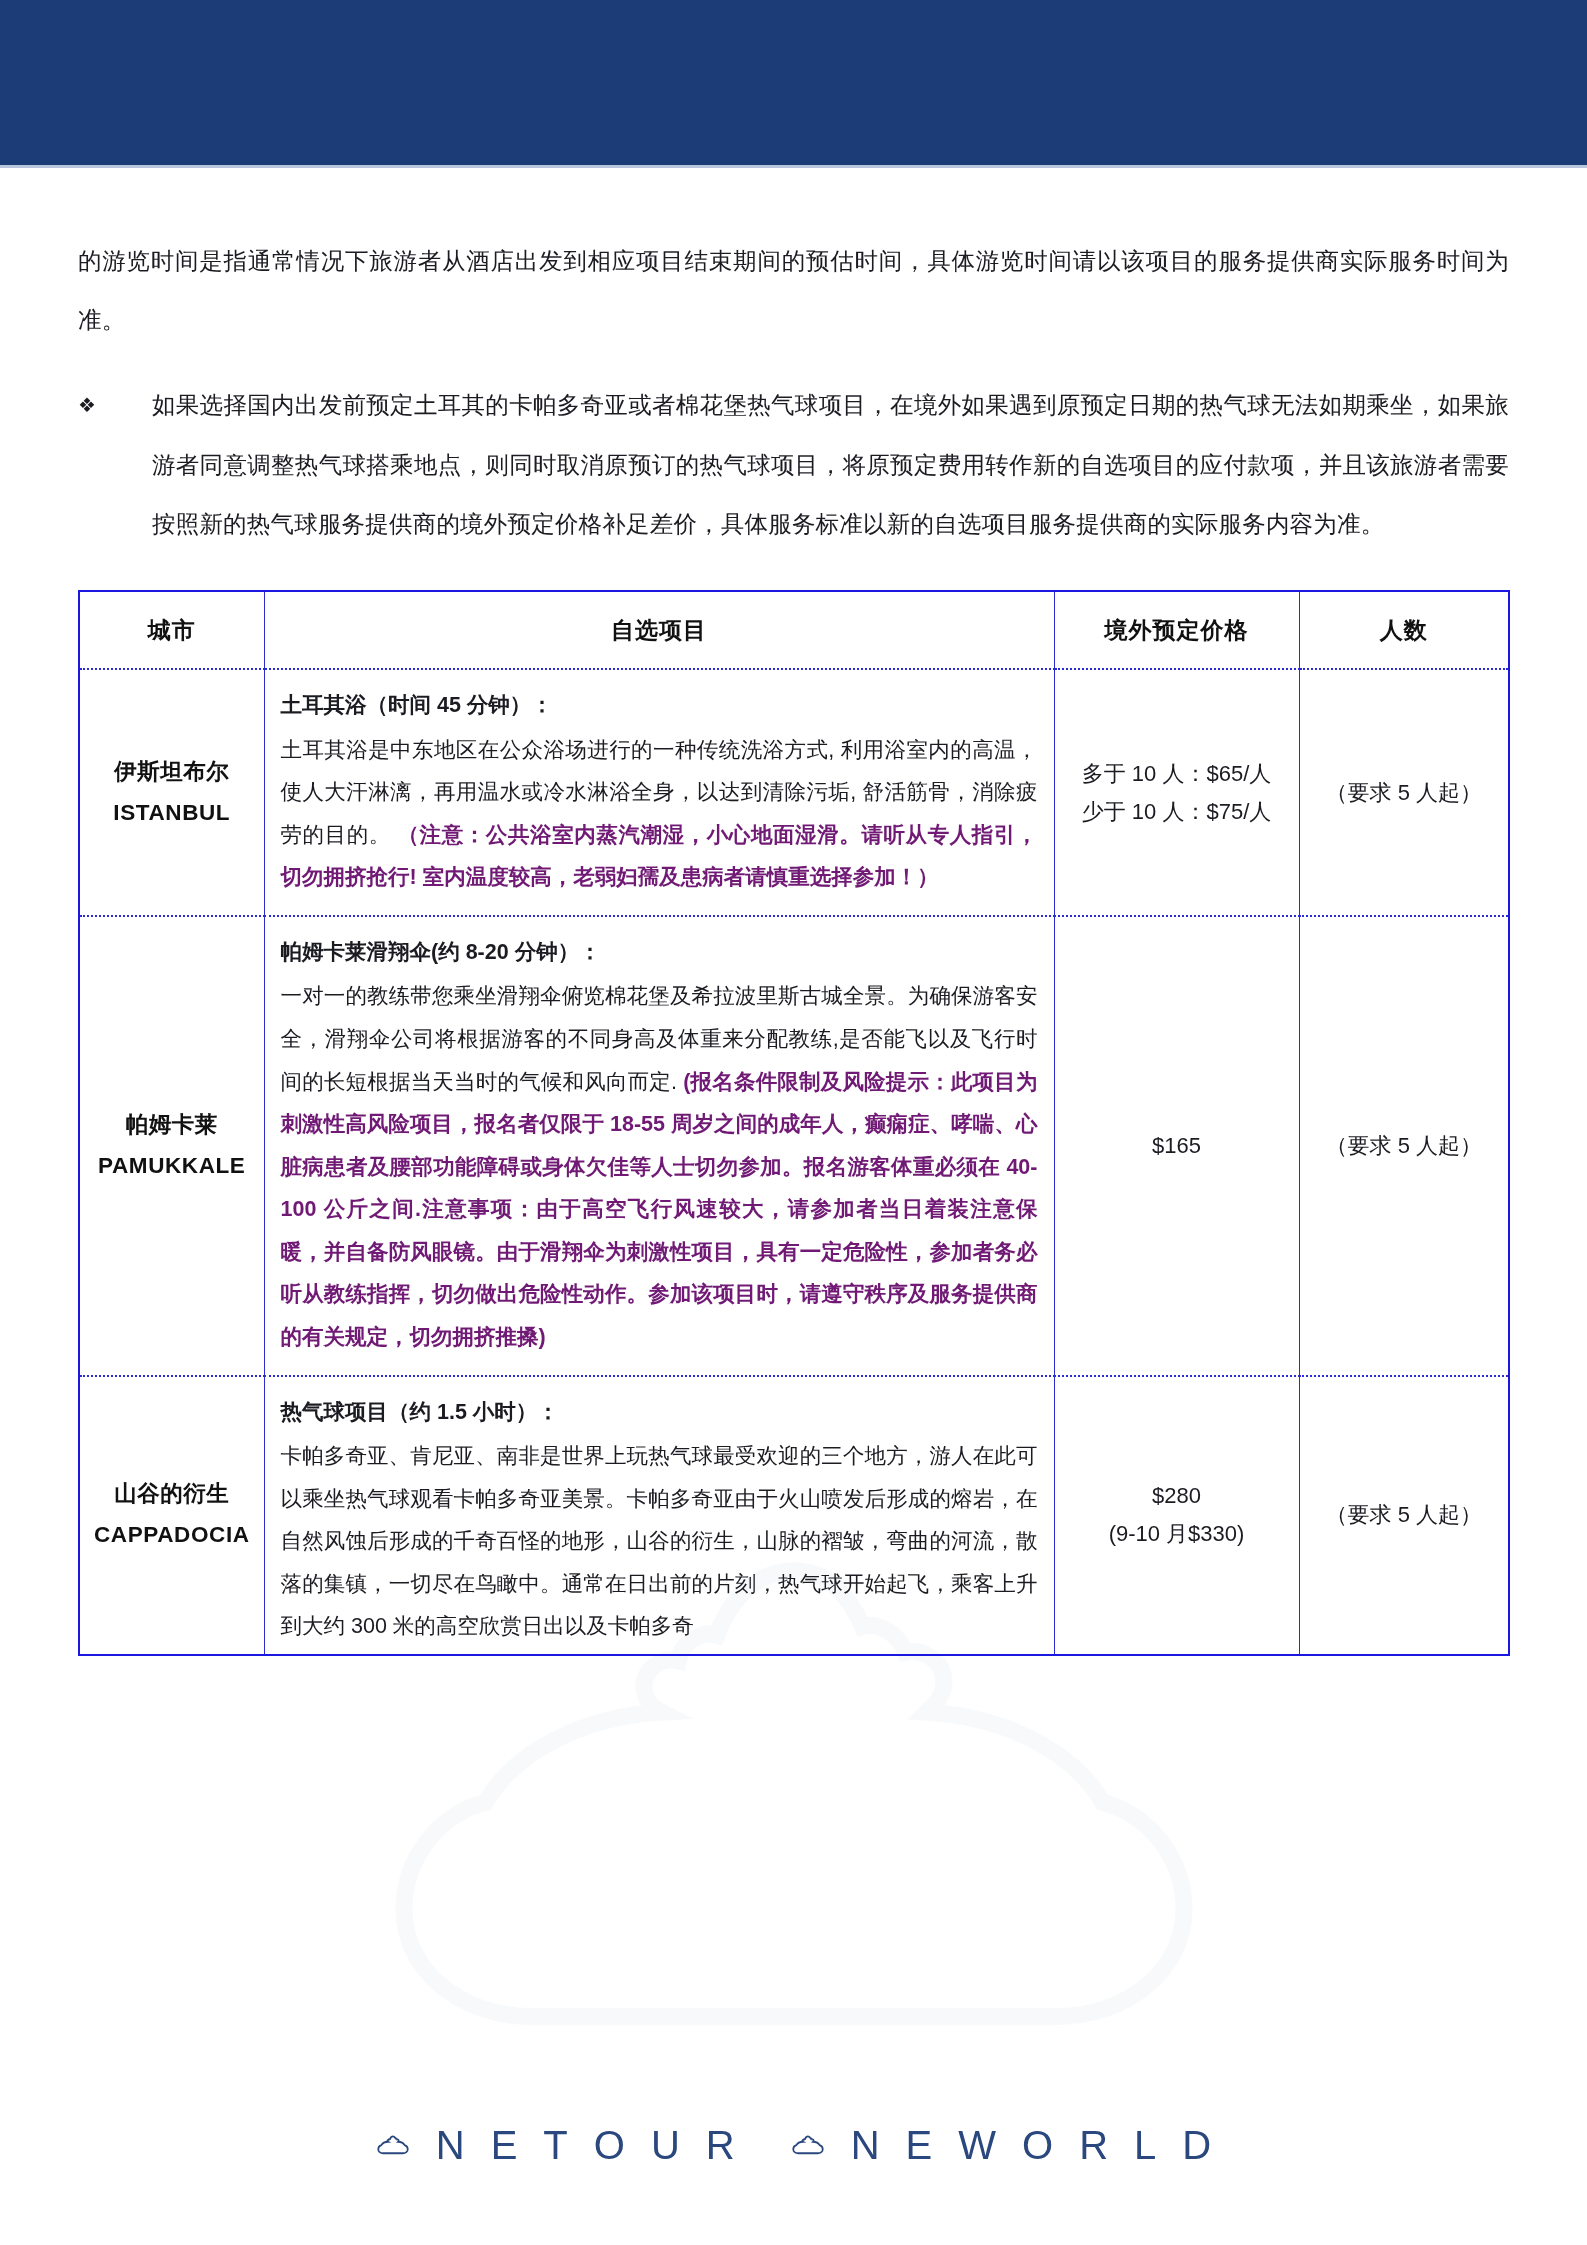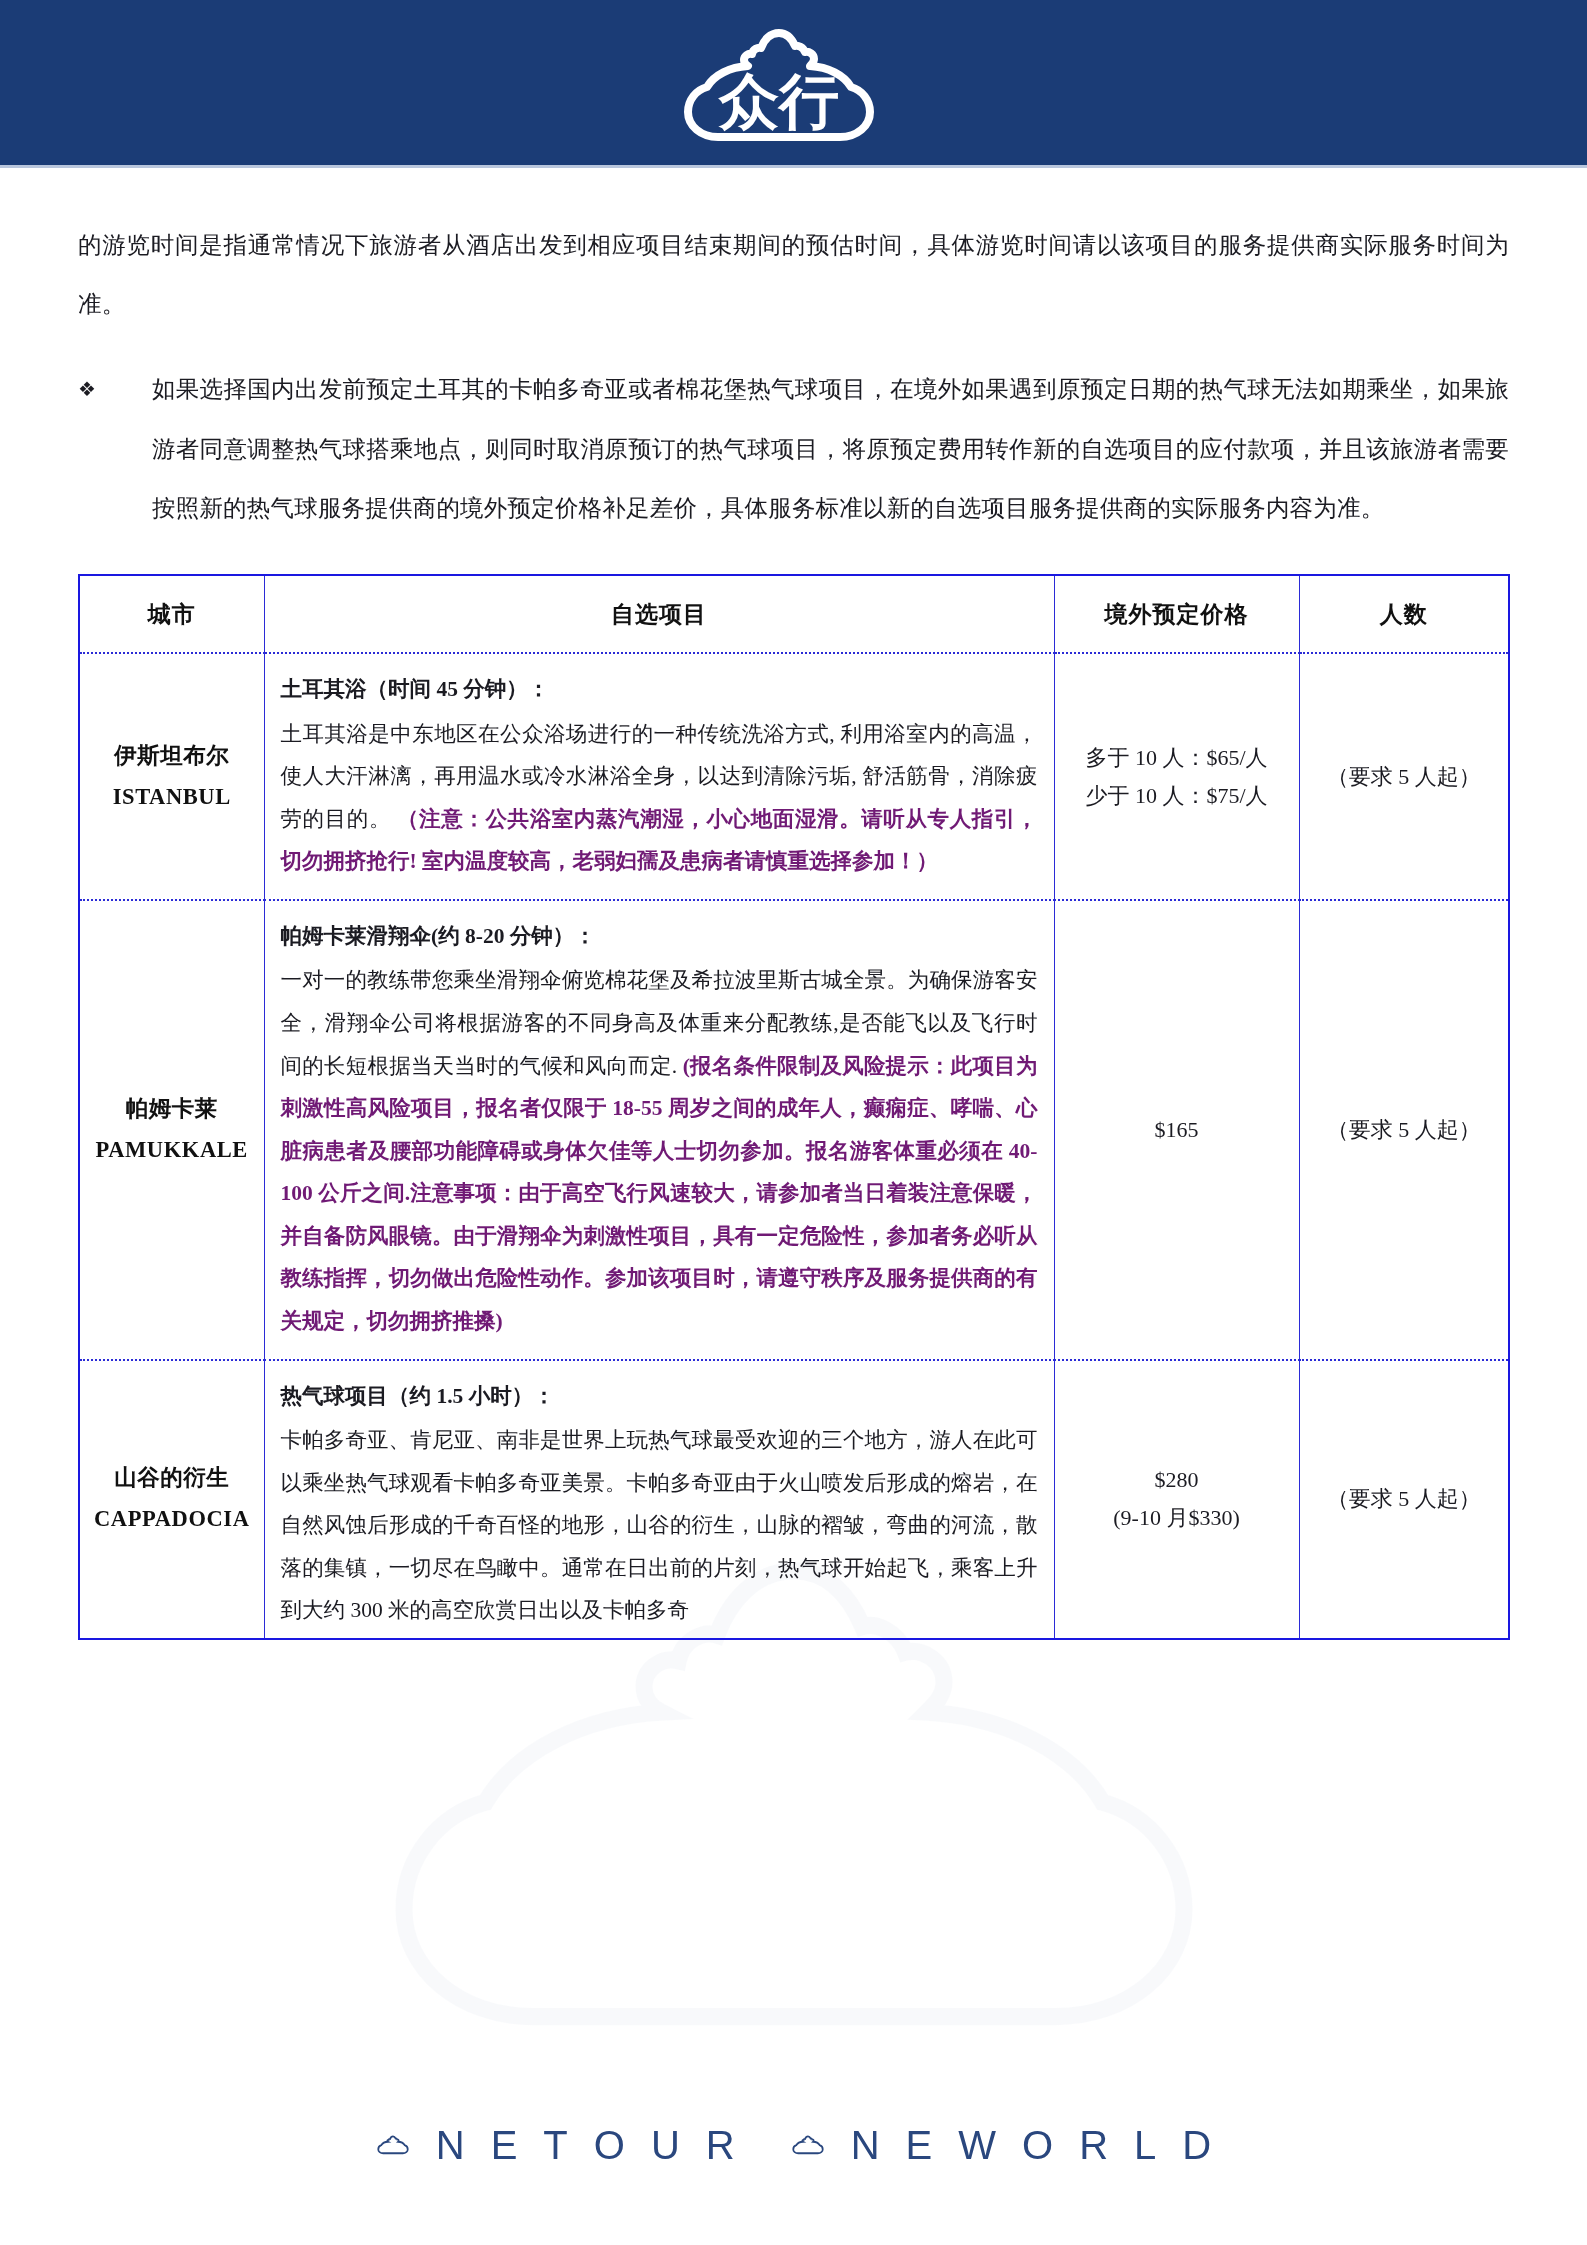--- a/index.html
+++ b/index.html
@@ -47,22 +47,21 @@
     color: #ffffff;
     font-size: 13px;
     letter-spacing: 4.5px;
     margin-top: 9px;
     white-space: nowrap;
   }
 
   
   .page {
     position: relative;
-    padding: 0 78px;
-    font-family: Liberation Serif, serif;
+    padding: 16px 78px;
   }
   .watermark {
     position: absolute;
     left: 50%;
     top: 1180px;
     transform: translateX(-50%);
     width: 900px;
     height: 900px;
     opacity: 0.05;
     pointer-events: none;
@@ -209,29 +208,20 @@
     font-weight: 400;
     line-height: 1;
   }
   .fcloud { width: 34px; height: 40px; display: block; }
 </style>
 </head>
 <body>
 
 <div class="header-banner">
   <div class="logo-wrap">
-    <div class="logo-mark">
-      <svg width="210" height="118" viewBox="0 0 210 118" xmlns="http://www.w3.org/2000/svg">
-        <path d="M105 6 C96 6 90 13 87 21 C84 20 79 22 78 27 C74 26 70 29 70 33 C70 36 72 38 74 39
-                 C56 40 40 48 33 60 C22 63 14 73 14 85 C14 99 27 110 44 110 L166 110
-                 C183 110 196 99 196 85 C196 73 188 63 177 60 C170 48 154 40 136 39
-                 C138 37 140 35 140 32 C140 27 135 24 131 25 C129 20 124 18 121 19 C118 12 113 6 105 6 Z" fill="none" stroke="#ffffff" stroke-width="8" stroke-linejoin="round"></path>
-        <text x="105" y="95" text-anchor="middle" fill="#ffffff" font-family="'Liberation Sans', sans-serif" font-size="60" font-weight="700">众行</text>
-      </svg>
-    </div>
   </div>
 </div>
 
 <div class="page">
 
   <div class="watermark">
     <svg width="900" height="900" viewBox="0 0 210 118" xmlns="http://www.w3.org/2000/svg">
       <path d="M105 6 C96 6 90 13 87 21 C84 20 79 22 78 27 C74 26 70 29 70 33 C70 36 72 38 74 39
                C56 40 40 48 33 60 C22 63 14 73 14 85 C14 99 27 110 44 110 L166 110
                C183 110 196 99 196 85 C196 73 188 63 177 60 C170 48 154 40 136 39

